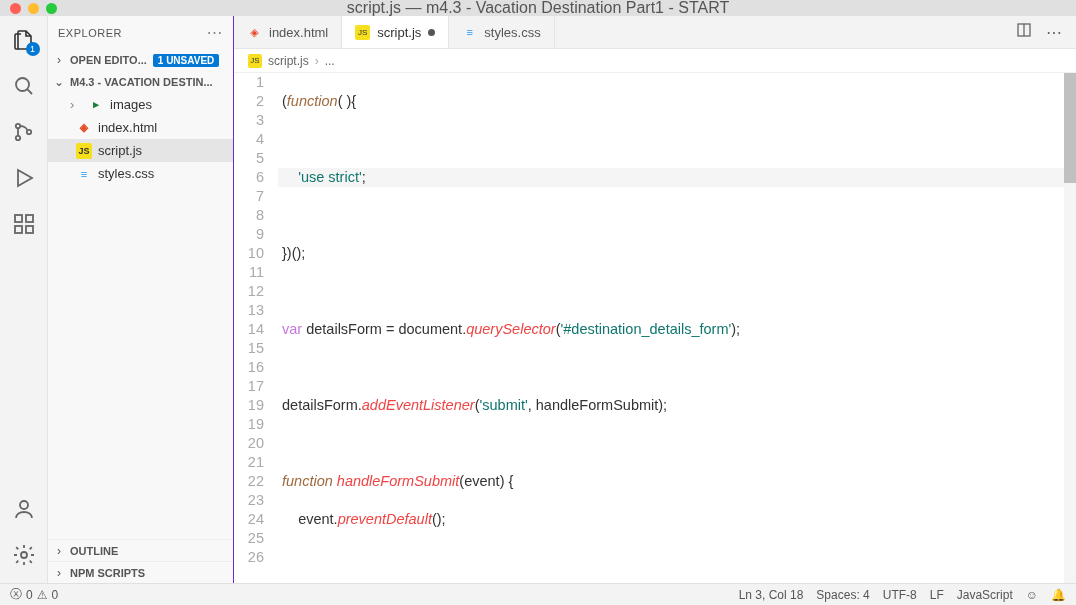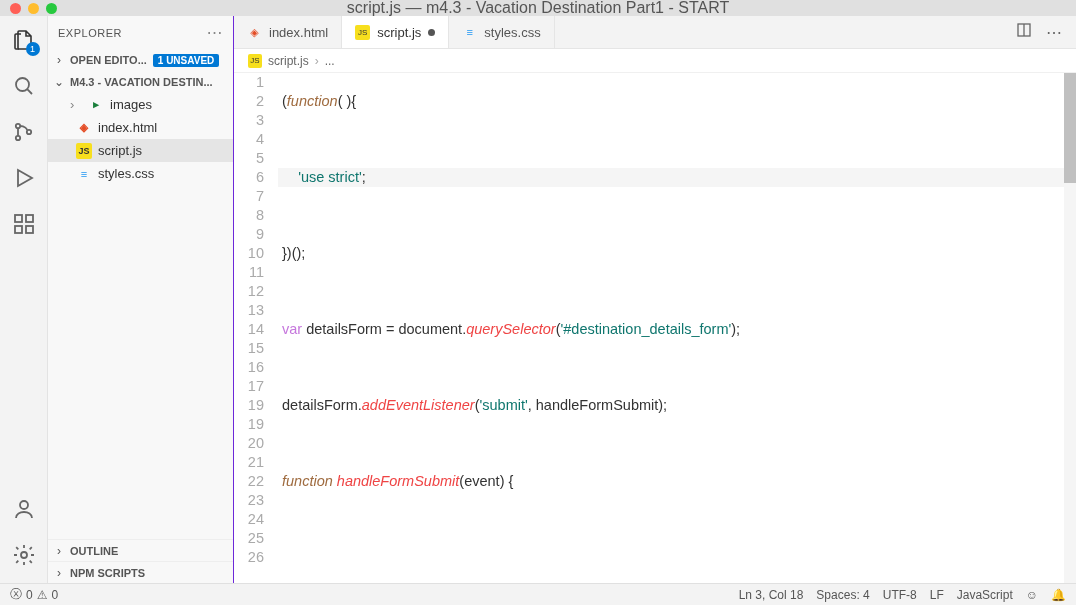--- a/index.html
+++ b/index.html
@@ -242,20 +242,21 @@
 <div class="line"></div>
 <div class="line hl">    <span class="tok-str">'use strict'</span><span>;</span></div>
 <div class="line"></div>
 <div class="line"><span>})();</span></div>
 <div class="line"></div>
 <div class="line"><span class="tok-kw">var</span><span> detailsForm = document.</span><span class="tok-call">querySelector</span><span>(</span><span class="tok-str">'#destination_details_form'</span><span>);</span></div>
 <div class="line"></div>
 <div class="line"><span>detailsForm.</span><span class="tok-call">addEventListener</span><span>(</span><span class="tok-str">'submit'</span><span>, handleFormSubmit);</span></div>
 <div class="line"></div>
 <div class="line"><span class="tok-fn">function</span><span> </span><span class="tok-call">handleFormSubmit</span><span>(event) {</span></div>
+<div class="line">    <span>event.</span><span class="tok-call">preventDefault</span><span>();</span></div>
 <div class="line"></div>
 
 
 
 
 
 
 
 
 

